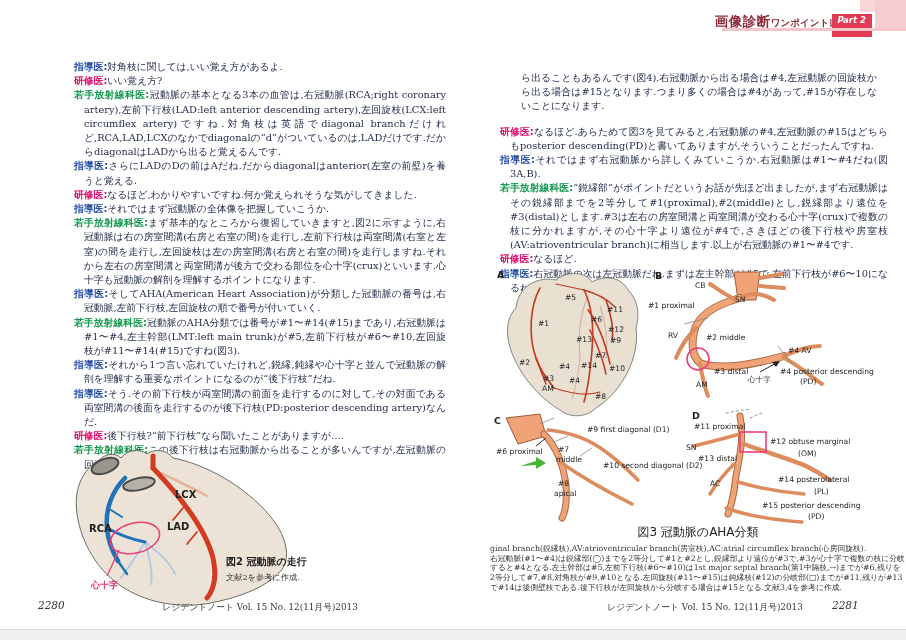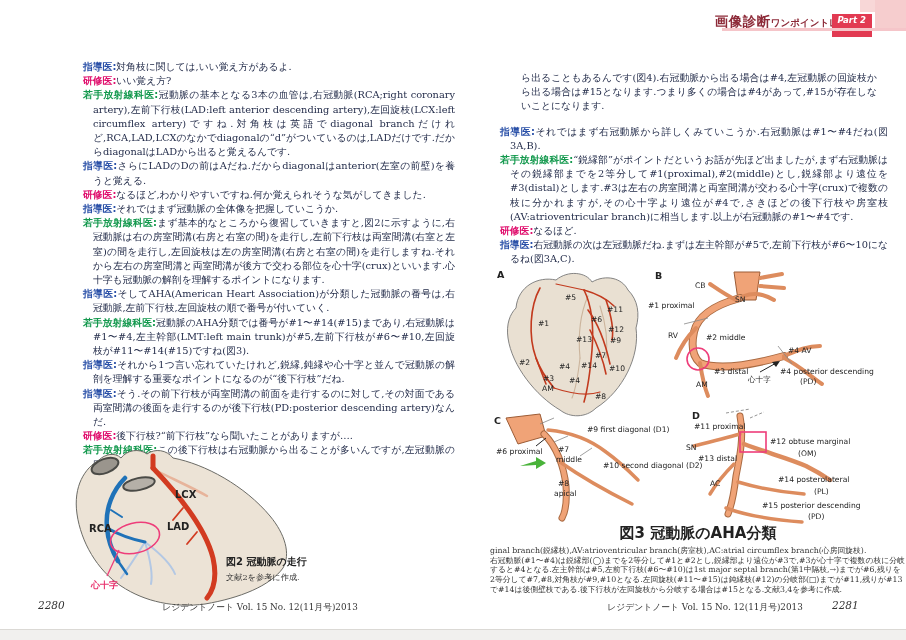--- a/index.html
+++ b/index.html
@@ -28,43 +28,43 @@
   svg text{font-family:"DejaVu Sans","Liberation Sans",sans-serif;fill:#222;}
   .lbl{font-size:7.6px;}
   .panel{font-size:9.5px;font-weight:bold;}
   .veslbl{font-size:10px;font-weight:bold;}
   .pinklbl{font-size:9px;font-weight:bold;fill:#e8336e;}
   .cap2{position:absolute;left:226px;top:555px;width:240px;}
   .cap2-title{font-family:"DejaVu Sans","Liberation Sans",sans-serif;font-weight:bold;
               font-size:10px;color:#222;margin:0 0 3px 0;}
   .cap2-note{font-size:8.2px;line-height:11px;color:#333;margin:0;}
   .cap3{position:absolute;left:490px;top:524px;width:416px;}
-  .cap3-title{font-family:"DejaVu Sans","Liberation Sans",sans-serif;font-weight:bold;
-              font-size:15px;color:#222;text-align:center;margin:0 0 3px 0;}
+  .cap3-title{font-family:"DejaVu Sans","Liberation Sans",sans-serif;font-weight:normal;
+              font-size:12px;color:#222;text-align:center;margin:0 0 3px 0;}
   .cap3-note{font-size:7.8px;line-height:9.7px;color:#333;margin:0;}
   
   .pgnum{position:absolute;top:599px;font-style:italic;font-size:10.5px;color:#333;}
   .journal{position:absolute;top:602px;width:330px;text-align:center;font-size:8.8px;color:#333;}
   .scan-edge{position:absolute;left:0;top:629px;width:906px;height:11px;
              background:#f1f0ee;border-top:1px solid #dbd9d5;}
 </style>
 </head>
 <body>
 
 <div id="canvas">
 
   <div class="hd-pink-a"></div>
   <div class="hd-pink-b"></div>
   <div class="hd-row">
     <span class="hd-main">画像診断</span><span class="hd-sub">ワンポイントレッスン</span>
   </div>
   <div class="hd-badge">Part 2</div>
   <div class="hd-line"></div>
 
-  <div class="col" style="left:83px;top:60px;width:372px;">
+  <div class="col" style="left:74px;top:60px;width:372px;">
     <p class="dlg"><b class="sp c-t">指導医:</b><span>対角枝に関しては,いい覚え方があるよ.</span></p>
     <p class="dlg"><b class="sp c-r">研修医:</b><span>いい覚え方?</span></p>
     <p class="dlg"><b class="sp c-y">若手放射線科医:</b><span>冠動脈の基本となる3本の血管は,右冠動脈(RCA;right coronary artery),左前下行枝(LAD:left anterior descending artery),左回旋枝(LCX:left circumflex artery)ですね.対角枝は英語でdiagonal branchだけれど,RCA,LAD,LCXのなかでdiagonalの“d”がついているのは,LADだけです.だからdiagonalはLADから出ると覚えるんです.</span></p>
     <p class="dlg"><b class="sp c-t">指導医:</b><span>さらにLADのDの前はAだね.だからdiagonalはanterior(左室の前壁)を養うと覚える.</span></p>
     <p class="dlg"><b class="sp c-r">研修医:</b><span>なるほど,わかりやすいですね.何か覚えられそうな気がしてきました.</span></p>
     <p class="dlg"><b class="sp c-t">指導医:</b><span>それではまず冠動脈の全体像を把握していこうか.</span></p>
     <p class="dlg"><b class="sp c-y">若手放射線科医:</b><span>まず基本的なところから復習していきますと,図2に示すように,右冠動脈は右の房室間溝(右房と右室の間)を走行し,左前下行枝は両室間溝(右室と左室)の間を走行し,左回旋枝は左の房室間溝(右房と右室の間)を走行しますね.それから左右の房室間溝と両室間溝が後方で交わる部位を心十字(crux)といいます.心十字も冠動脈の解剖を理解するポイントになります.</span></p>
     <p class="dlg"><b class="sp c-t">指導医:</b><span>そしてAHA(American Heart Association)が分類した冠動脈の番号は,右冠動脈,左前下行枝,左回旋枝の順で番号が付いていく.</span></p>
     <p class="dlg"><b class="sp c-y">若手放射線科医:</b><span>冠動脈のAHA分類では番号が#1〜#14(#15)まであり,右冠動脈は#1〜#4,左主幹部(LMT:left main trunk)が#5,左前下行枝が#6〜#10,左回旋枝が#11〜#14(#15)ですね(図3).</span></p>
     <p class="dlg"><b class="sp c-t">指導医:</b><span>それから1つ言い忘れていたけれど,鋭縁,鈍縁や心十字と並んで冠動脈の解剖を理解する重要なポイントになるのが“後下行枝”だね.</span></p>
@@ -106,20 +106,21 @@
       <text class="pinklbl" x="36" y="142">心十字</text>
     </svg>
   </div>
   <div class="cap2">
     <p class="cap2-title">図2 冠動脈の走行</p>
     <p class="cap2-note">文献2を参考に作成.</p>
   </div>
 
   <div class="col" style="left:500px;top:60px;width:388px;">
     <p class="cont"><span>ら出ることもあるんです(図4).右冠動脈から出る場合は#4,左冠動脈の回旋枝から出る場合は#15となります.つまり多くの場合は#4があって,#15が存在しないことになります.</span></p>
+    <p class="dlg"><b class="sp c-r">研修医:</b><span>なるほど.あらためて図3を見てみると,右冠動脈の#4,左冠動脈の#15はどちらもposterior descending(PD)と書いてありますが,そういうことだったんですね.</span></p>
     <p class="dlg"><b class="sp c-t">指導医:</b><span>それではまず右冠動脈から詳しくみていこうか.右冠動脈は#1〜#4だね(図3A,B).</span></p>
     <p class="dlg"><b class="sp c-y">若手放射線科医:</b><span>“鋭縁部”がポイントだというお話が先ほど出ましたが,まず右冠動脈はその鋭縁部までを2等分して#1(proximal),#2(middle)とし,鋭縁部より遠位を#3(distal)とします.#3は左右の房室間溝と両室間溝が交わる心十字(crux)で複数の枝に分かれますが,その心十字より遠位が#4で,さきほどの後下行枝や房室枝(AV:atrioventricular branch)に相当します.以上が右冠動脈の#1〜#4です.</span></p>
     <p class="dlg"><b class="sp c-r">研修医:</b><span>なるほど.</span></p>
     <p class="dlg"><b class="sp c-t">指導医:</b><span>右冠動脈の次は左冠動脈だね.まずは左主幹部が#5で,左前下行枝が#6〜10になるね(図3A,C).</span></p>
   </div>
 
   <div class="figwrap" style="left:488px;top:266px;">
     <svg width="418" height="260" viewBox="0 0 418 260">
 
       <g>

